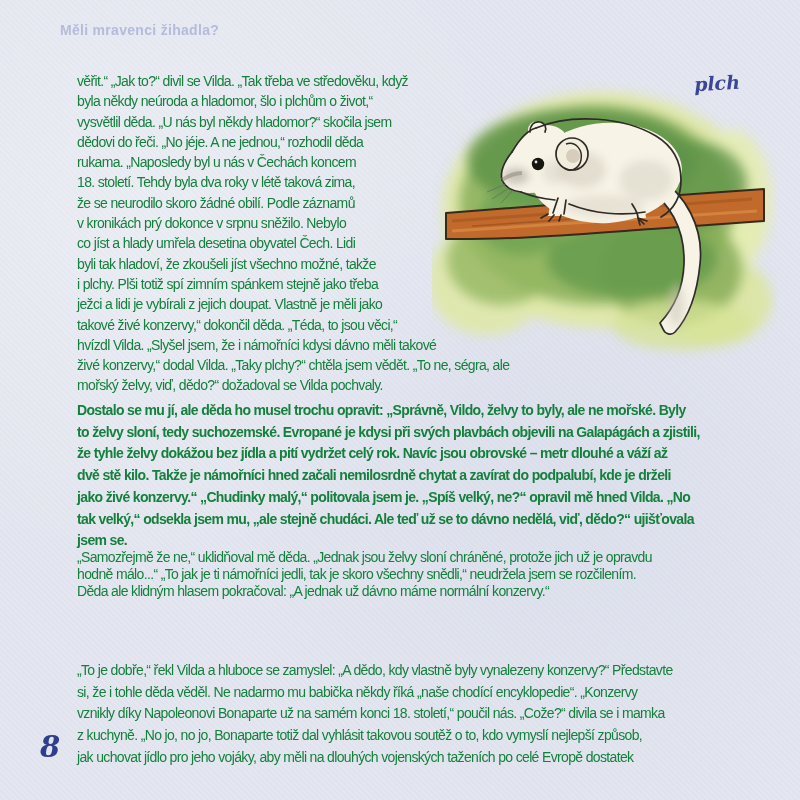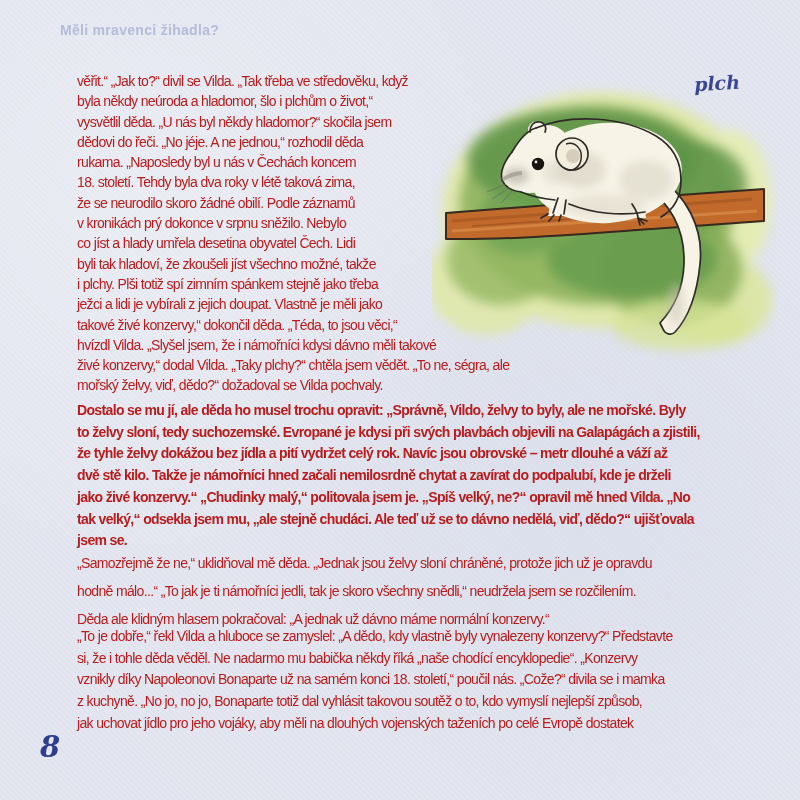--- a/index.html
+++ b/index.html
@@ -14,26 +14,26 @@
   }
   .header{
     position:absolute;left:60px;top:22px;
     font-size:14px;font-weight:bold;letter-spacing:.3px;
     color:#b5bbdb;
   }
   .para{
     position:absolute;left:77px;width:712px;
     white-space:pre-line;
     font-size:14px;letter-spacing:-0.65px;
-    color:#b91c1c;
+    color:#15803d;
   }
   .p1{top:71px;line-height:20.3px;}
   .p2{top:400px;line-height:21.7px;font-weight:bold;}
-  .p3{top:549px;line-height:28px;}
-  .p4{top:626px;line-height:21.7px;}
+  .p3{top:549px;line-height:17px;}
+  .p4{top:660px;line-height:21.7px;}
   .illustration{position:absolute;left:432px;top:80px;width:345px;height:285px;}
   .caption{
     position:absolute;left:694px;top:72px;
     font-family:"DejaVu Serif", serif;font-style:italic;font-weight:bold;
     font-size:19px;color:#3b4796;transform:rotate(-3deg);
   }
   .pagenum{
     position:absolute;left:40px;top:730px;
     font-family:"DejaVu Serif", serif;font-style:italic;font-weight:bold;
     font-size:29px;color:#2f3d8f;

